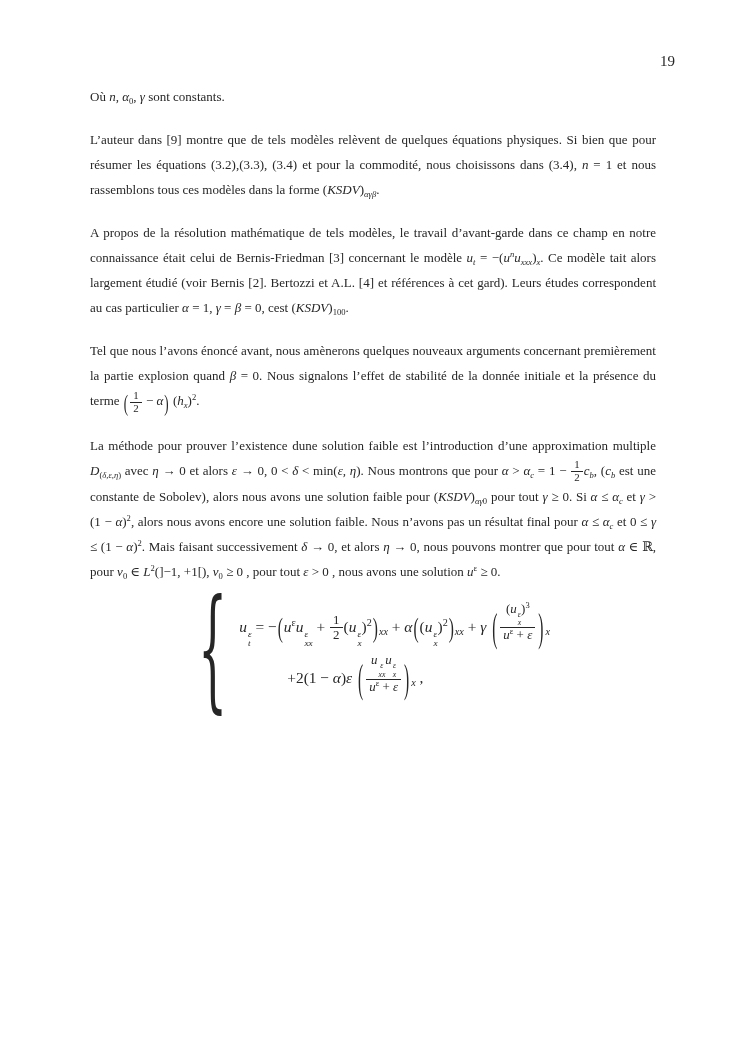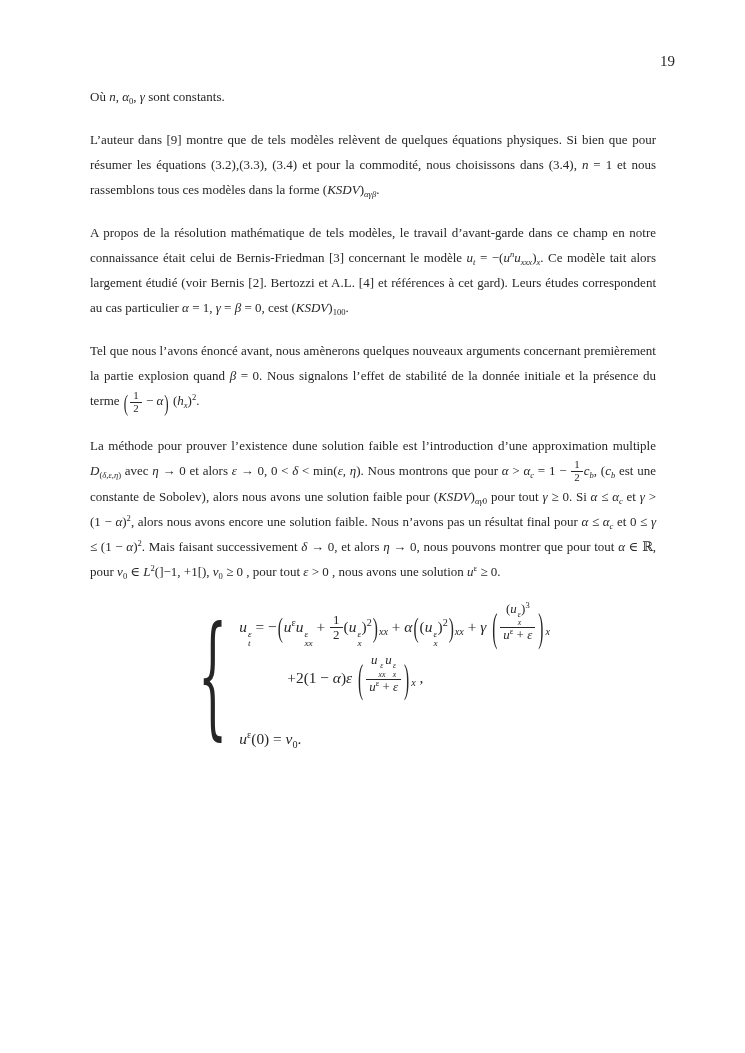--- a/index.html
+++ b/index.html
@@ -67,18 +67,17 @@
                   <span>ε</span>
                   <span>x</span>
                 </span>)<sup>3</sup></span><span class="den"><i>u</i><sup>ε</sup> + <i>ε</i></span></span><span class="bp2">)</span><sub><i>x</i></sub></div>
         <div class="eq-l2">+2(1 − <i>α</i>)<i>ε</i> <span class="bp2">(</span><span class="frac"><span class="num"><i>u</i><span class="ss">
                   <span>ε</span>
                   <span>xx</span>
                 </span><i>u</i><span class="ss">
                   <span>ε</span>
                   <span>x</span>
                 </span></span><span class="den"><i>u</i><sup>ε</sup> + <i>ε</i></span></span><span class="bp2">)</span><sub><i>x</i></sub> ,</div>
-        <div class="eq-l3"><i>u</i><sup>ε</sup>(0) = <i>v</i><sub>0</sub>.</div>
       </div>
     </div>
 
   </div>
 </div>
 
 </body></html>

